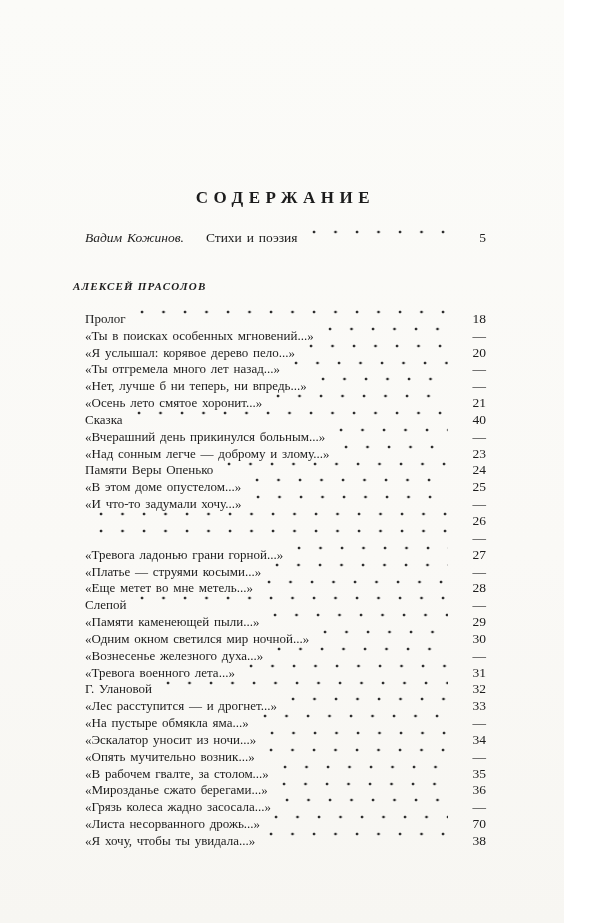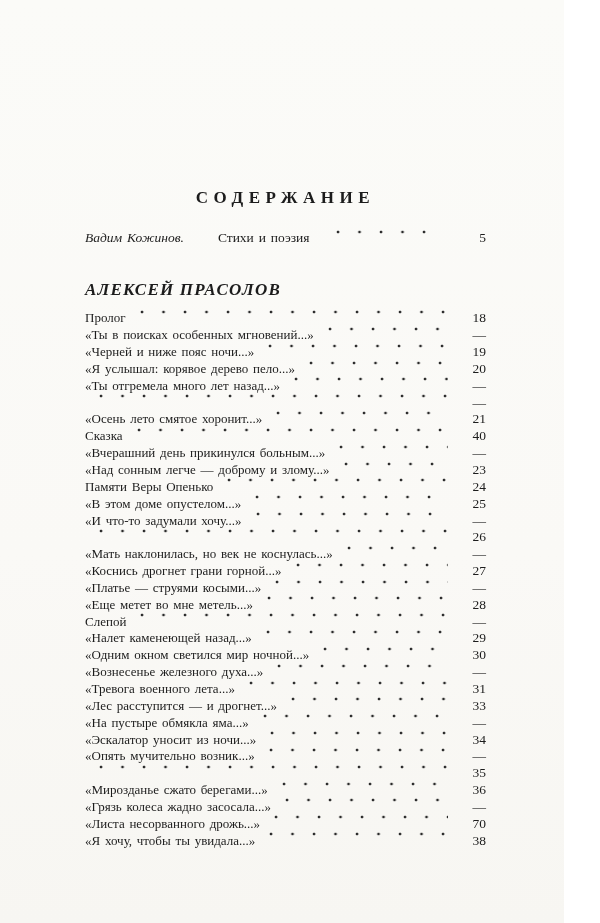--- a/index.html
+++ b/index.html
@@ -25,40 +25,39 @@
     white-space: nowrap;
   }
   .intro-row {
     position: absolute;
     top: 230px; left: 85px; right: 78px;
     display: flex;
     align-items: flex-end;
     font-size: 13.5px;
     white-space: nowrap;
     word-spacing: 1.5px;
-    gap: 12px;
   }
   .intro-author { font-style: italic; }
   .intro-rest { margin-left: 22px; }
   .section-header {
     position: absolute;
-    top: 280px; left: 85px;
-    font-size: 17px;
+    top: 280px; left: 73px;
+    font-size: 11px;
     font-style: italic;
     font-weight: bold;
     letter-spacing: 1.2px;
     white-space: nowrap;
   }
   .toc {
     position: absolute;
     top: 310px; left: 85px; right: 78px;
   }
   .toc-row {
     display: flex;
-    align-items: center;
+    align-items: flex-end;
     height: 16.85px;
     font-size: 13px;
     white-space: nowrap;
     word-spacing: 1.5px;
   }
   .leader {
     flex: 1 1 auto;
     align-self: baseline;
     height: 4px;
     margin: 0 4px 0 10px;
@@ -95,39 +94,35 @@
     <span class="leader"></span>
     <span class="pagenum">18</span>
   </div>
 
   <div class="toc-row">
     <span class="toc-title">«Ты в поисках особенных мгновений...»</span>
     <span class="leader"></span>
     <span class="pagenum">—</span>
   </div>
 
-  <div class="toc-row">
-    <span class="toc-title">«Черней и ниже пояс ночи...»</span>
-    <span class="leader"></span>
-    <span class="pagenum">19</span>
-  </div>
 
   <div class="toc-row">
     <span class="toc-title">«Я услышал: корявое дерево пело...»</span>
     <span class="leader"></span>
     <span class="pagenum">20</span>
   </div>
 
   <div class="toc-row">
     <span class="toc-title">«Ты отгремела много лет назад...»</span>
     <span class="leader"></span>
     <span class="pagenum">—</span>
   </div>
 
   <div class="toc-row">
+    <span class="toc-title">«Нет, лучше б ни теперь, ни впредь...»</span>
     <span class="leader"></span>
     <span class="pagenum">—</span>
   </div>
 
   <div class="toc-row">
     <span class="toc-title">«Осень лето смятое хоронит...»</span>
     <span class="leader"></span>
     <span class="pagenum">21</span>
   </div>
 
@@ -166,27 +161,26 @@
     <span class="leader"></span>
     <span class="pagenum">—</span>
   </div>
 
   <div class="toc-row">
     <span class="leader"></span>
     <span class="pagenum">26</span>
   </div>
 
   <div class="toc-row">
-    <span class="toc-title">«Мать наклонилась, но век не коснулась...»</span>
-    <span class="leader"></span>
-    <span class="pagenum">—</span>
-  </div>
-
-  <div class="toc-row">
-    <span class="toc-title">«Коснись дрогнет грани горной...»</span>
+    <span class="leader"></span>
+    <span class="pagenum">—</span>
+  </div>
+
+  <div class="toc-row">
+    <span class="toc-title">«Тревога ладонью грани горной...»</span>
     <span class="leader"></span>
     <span class="pagenum">27</span>
   </div>
 
   <div class="toc-row">
     <span class="toc-title">«Платье — струями косыми...»</span>
     <span class="leader"></span>
     <span class="pagenum">—</span>
   </div>
 
@@ -196,21 +190,21 @@
     <span class="pagenum">28</span>
   </div>
 
   <div class="toc-row">
     <span class="toc-title">Слепой</span>
     <span class="leader"></span>
     <span class="pagenum">—</span>
   </div>
 
   <div class="toc-row">
-    <span class="toc-title">«Налет каменеющей назад...»</span>
+    <span class="toc-title">«Памяти каменеющей пыли...»</span>
     <span class="leader"></span>
     <span class="pagenum">29</span>
   </div>
 
   <div class="toc-row">
     <span class="toc-title">«Одним окном светился мир ночной...»</span>
     <span class="leader"></span>
     <span class="pagenum">30</span>
   </div>
 
@@ -219,20 +213,25 @@
     <span class="leader"></span>
     <span class="pagenum">—</span>
   </div>
 
   <div class="toc-row">
     <span class="toc-title">«Тревога военного лета...»</span>
     <span class="leader"></span>
     <span class="pagenum">31</span>
   </div>
 
+  <div class="toc-row">
+    <span class="toc-title">Г. Улановой</span>
+    <span class="leader"></span>
+    <span class="pagenum">32</span>
+  </div>
 
   <div class="toc-row">
     <span class="toc-title">«Лес расступится — и дрогнет...»</span>
     <span class="leader"></span>
     <span class="pagenum">33</span>
   </div>
 
   <div class="toc-row">
     <span class="toc-title">«На пустыре обмякла яма...»</span>
     <span class="leader"></span>
@@ -245,20 +244,21 @@
     <span class="pagenum">34</span>
   </div>
 
   <div class="toc-row">
     <span class="toc-title">«Опять мучительно возник...»</span>
     <span class="leader"></span>
     <span class="pagenum">—</span>
   </div>
 
   <div class="toc-row">
+    <span class="toc-title">«В рабочем гвалте, за столом...»</span>
     <span class="leader"></span>
     <span class="pagenum">35</span>
   </div>
 
   <div class="toc-row">
     <span class="toc-title">«Мирозданье сжато берегами...»</span>
     <span class="leader"></span>
     <span class="pagenum">36</span>
   </div>
 

